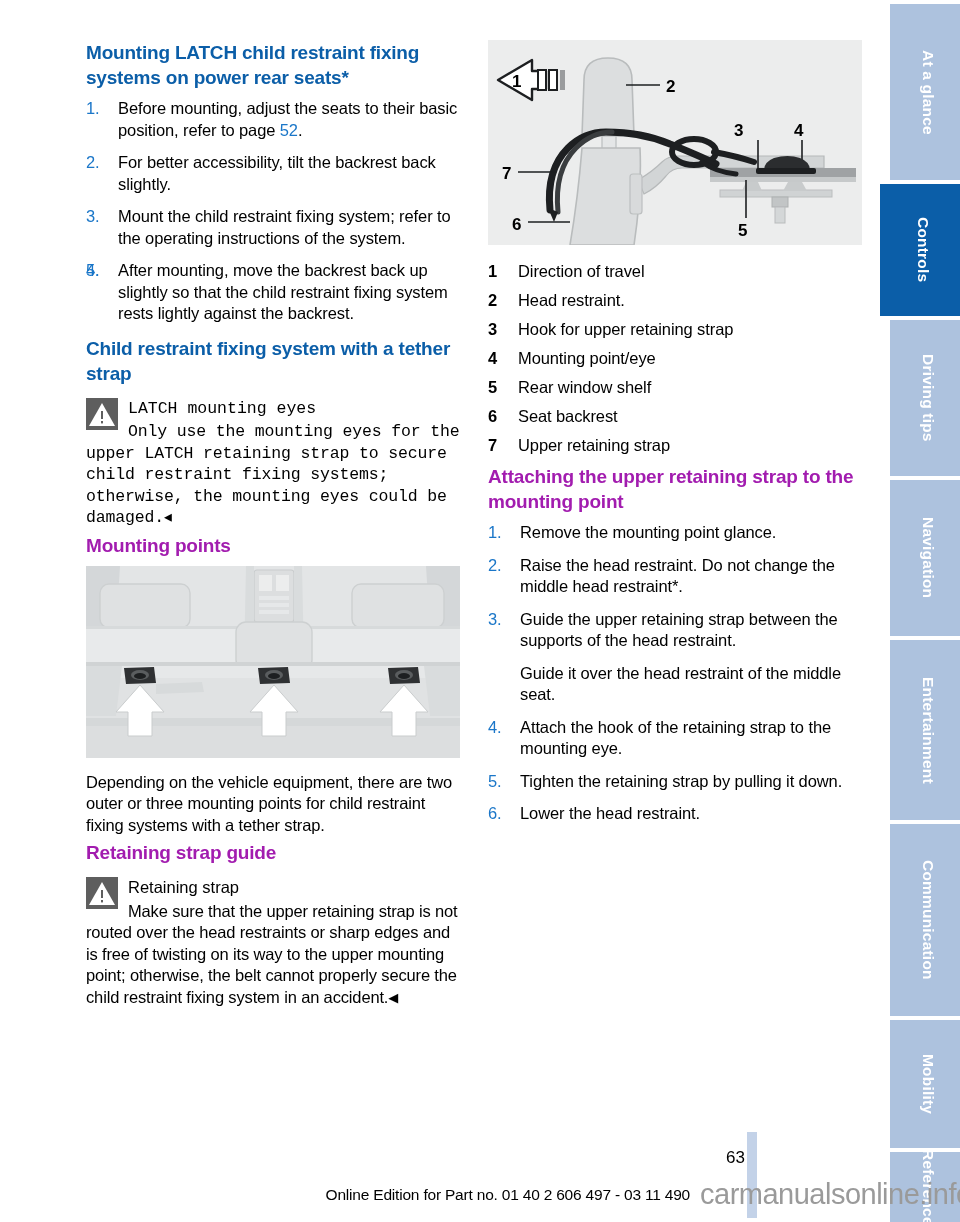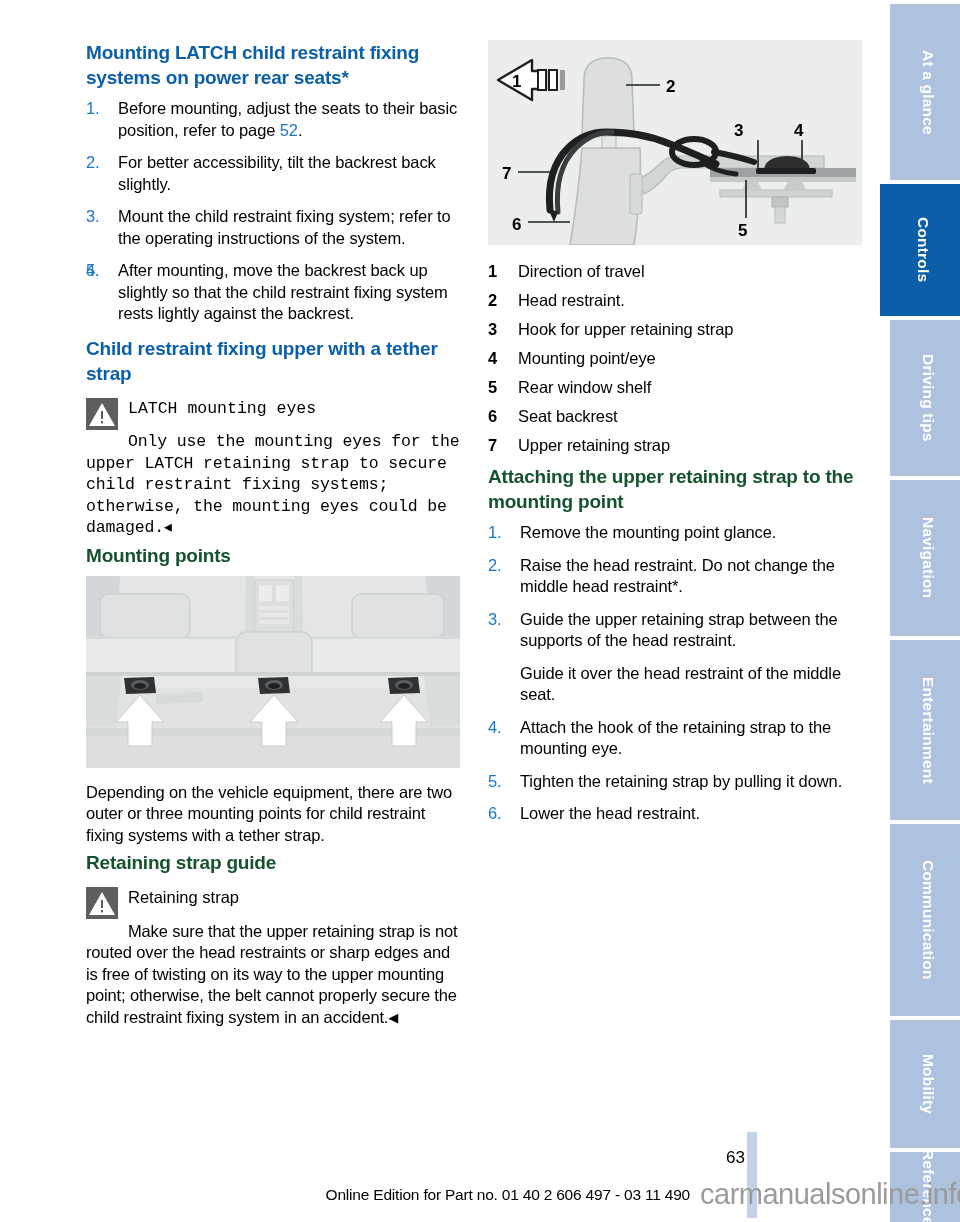--- a/index.html
+++ b/index.html
@@ -18,21 +18,21 @@
   .col-left{left:86px;}
   .col-right{left:488px;}
 
   
   h2.head-dark{
     font-size:19px;line-height:25px;font-weight:bold;
     color:#0b5ea8;margin:0 0 8px 0;letter-spacing:-0.2px;
   }
   h2.head-light{
     font-size:19px;line-height:25px;font-weight:bold;
-    color:#14532d;margin:0 0 8px 0;letter-spacing:-0.2px;
+    color:#a21caf;margin:0 0 8px 0;letter-spacing:-0.2px;
   }
   .sp-top{margin-top:26px;}
 
   
   ol.steps{margin:0;padding:0;list-style:none;}
   ol.steps > li{
     position:relative;
     padding-left:32px;
     margin-bottom:11px;
     font-size:16.5px;line-height:21.5px;
@@ -60,21 +60,21 @@
 
   
   .warn{margin:0 0 4px 0;}
   .warn .wtitle{
     font-size:16.5px;line-height:21.5px;
     padding-left:42px;min-height:0;
   }
   .warn .wbody{
     font-size:16.5px;line-height:21.5px;letter-spacing:-0.15px;
     text-indent:42px;
-    margin-top:12px;
+    margin-top:2px;
   }
   .warn-icon{
     position:absolute;
     width:32px;height:32px;background:#5e5e5e;
     display:block;
   }
   .warn-wrap{position:relative;}
   .warn-icon svg{display:block;}
   .endmark{font-size:13px;vertical-align:1px;}
 
@@ -148,21 +148,21 @@
         <span class="num">3.</span><span>Mount the child restraint fixing system; refer to the operating instructions of the system.</span>
       </li>
       <li>
         <span class="num">4.</span>
       </li>
       <li>
         <span class="num">5.</span><span>After mounting, move the backrest back up slightly so that the child restraint fixing system rests lightly against the backrest.</span>
       </li>
     </ol>
 
-    <h2 class="head-dark sp-top">Child restraint fixing upper with a tether strap</h2>
+    <h2 class="head-dark sp-top">Child restraint fixing system with a tether strap</h2>
 
     <div class="warn warn-wrap" style="margin-top:12px;font-family:Liberation Mono, monospace;">
       <span class="warn-icon" style="left:0;top:0;">
         <svg viewBox="0 0 32 32" width="32" height="32" aria-hidden="true">
           <rect x="0" y="0" width="32" height="32" fill="#5e5e5e"></rect>
           <polygon points="16,5 29,28 3,28" fill="#ffffff"></polygon>
           <rect x="15" y="13" width="2" height="8" fill="#5e5e5e"></rect>
           <rect x="15" y="23" width="2" height="2.4" fill="#5e5e5e"></rect>
         </svg>
       </span>

